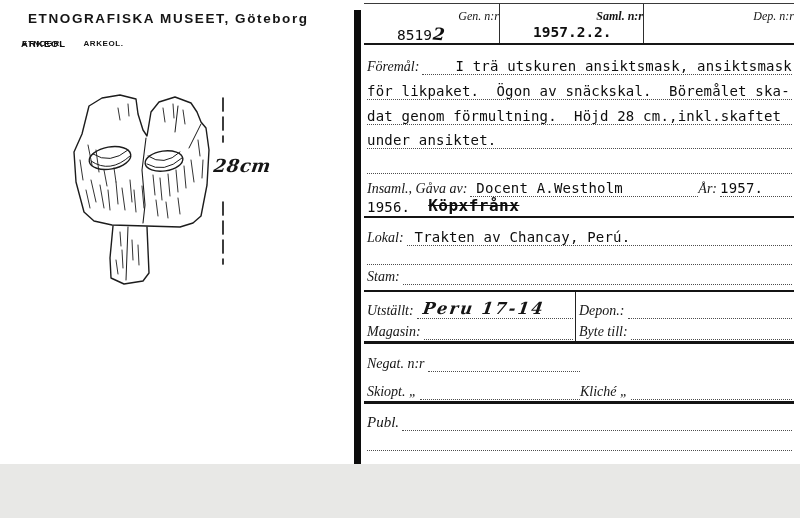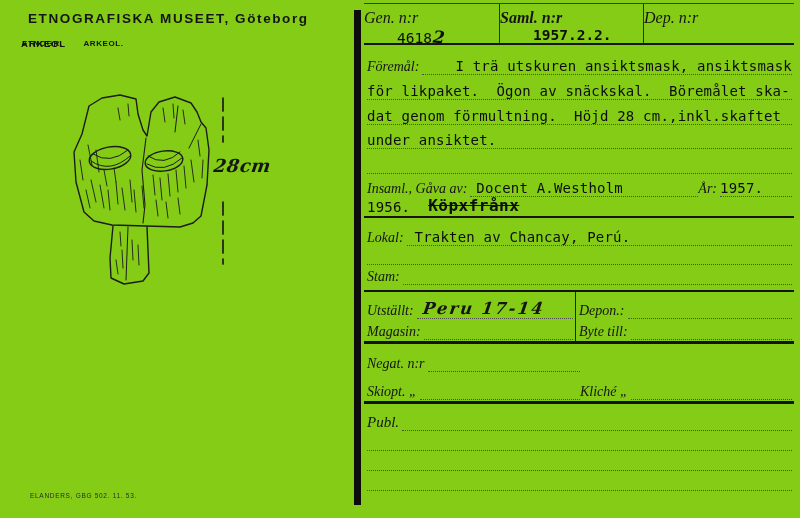--- a/index.html
+++ b/index.html
@@ -1,18 +1,18 @@
 <!DOCTYPE html>
 <html><head>
 <meta charset="utf-8">
 <style>
   html,body { margin:0; padding:0; background:#e8e8e6; }
   .page {
-    position:relative; width:800px; height:518px; margin:0 auto;
-    background:#84cc16; overflow:hidden; color:#151515;
+    position:relative; width:800px; height:464px; margin:0 auto;
+    background:#ffffff; overflow:hidden; color:#151515;
     font-family:"Liberation Serif", serif;
   }
   
   .museum-title {
     position:absolute; left:28px; top:11px;
     font-family:"Liberation Sans", sans-serif; font-weight:bold;
     font-size:13.5px; letter-spacing:1.6px; white-space:pre;
   }
   .sub-line {
     position:absolute; left:22px; top:39px;
@@ -43,21 +43,21 @@
   }
   
   .card { position:absolute; left:364px; top:3px; width:430px; box-sizing:border-box; }
   .id-row {
     display:flex; height:42px; box-sizing:border-box;
     border-top:1px solid #3a3a3a; border-bottom:2px solid #161616;
   }
   .id-cell { position:relative; box-sizing:border-box; }
   .id-cell + .id-cell { border-left:1px solid #2e2e2e; }
   .id-gen  { width:135px; } .id-saml { width:144px;font-weight:bold; } .id-dep { flex:1; }
-  .id-label { text-align:left; font-style:italic; font-size:16px; padding-top:5px; white-space:pre; }
+  .id-label { text-align:right; font-style:italic; font-size:12px; padding-top:5px; white-space:pre; }
   .id-value { font-family:"DejaVu Sans Mono", monospace; font-size:14.5px; padding-left:33px; color:#0e0e0e; white-space:pre; }
   .hand {
     font-family:"DejaVu Serif", serif; font-style:italic; font-weight:bold;
     letter-spacing:0.5px;
   }
   .hand-digit { font-size:17px; display:inline-block; transform:rotate(5deg); margin-left:1px; }
   .hand-value { font-size:16.5px; transform:skewX(-8deg); display:inline-block; padding:0 6px; letter-spacing:2px; }
   .section { border-bottom:2px solid #141414; }
   .section-c { border-bottom-width:3px; }
   .section-d { border-bottom-width:3px; }
@@ -134,21 +134,21 @@
 
   <div class="printer-mark">ELANDERS, GBG 502. 11. 53.</div>
 
   <div class="divider-bar"></div>
 
   <div class="card">
 
     <div class="id-row">
       <div class="id-cell id-gen">
         <div class="id-label">Gen. n:r</div>
-        <div class="id-value"><span>4618</span><span class="hand hand-digit">2</span></div>
+        <div class="id-value"><span>8519</span><span class="hand hand-digit">2</span></div>
       </div>
       <div class="id-cell id-saml">
         <div class="id-label">Saml. n:r</div>
         <div class="id-value">1957.2.2.</div>
       </div>
       <div class="id-cell id-dep">
         <div class="id-label">Dep. n:r</div>
         <div class="id-value"></div>
       </div>
     </div>

